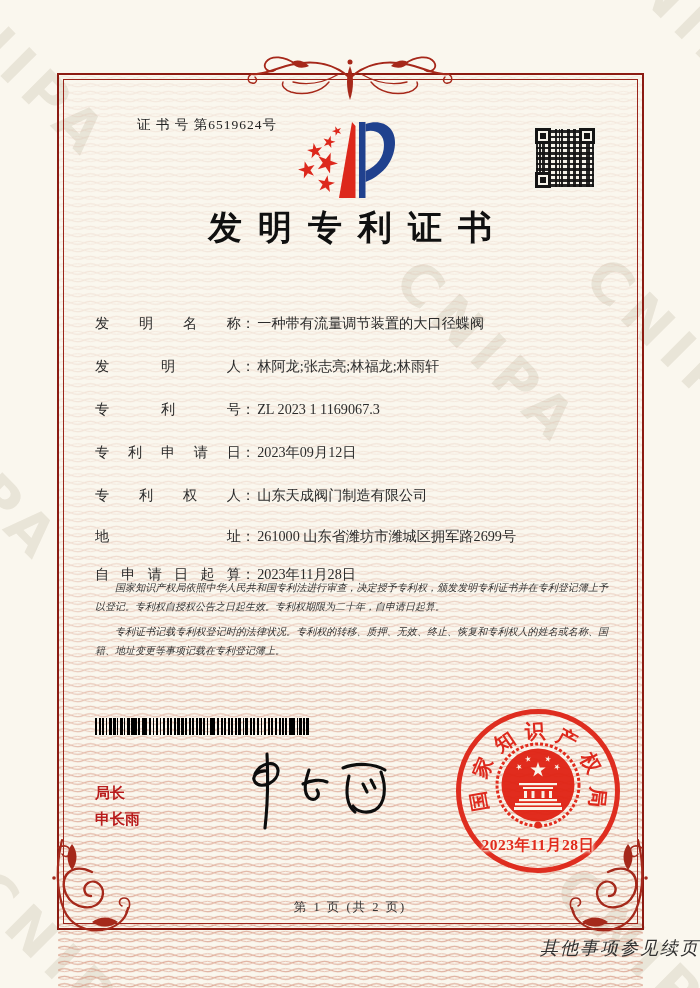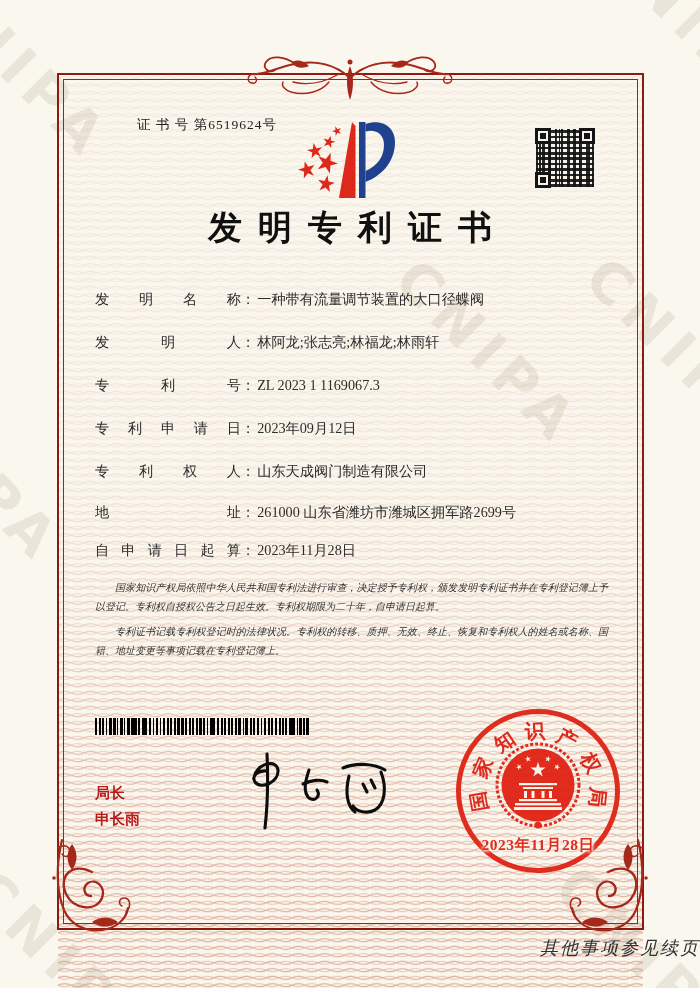--- a/index.html
+++ b/index.html
@@ -36,21 +36,21 @@
   .fp{position:absolute;width:16px;height:16px;background:#f6f3ea;border:3px solid #141414;box-sizing:border-box;}
   .fp::after{content:"";position:absolute;inset:2.4px;background:#141414;}
   .fp.tl{left:2px;top:2px}.fp.tr{right:2px;top:2px}.fp.bl{left:2px;bottom:2px}
 
   .title{position:absolute;left:0;top:205px;width:700px;text-align:center;z-index:5;
       font-size:34px;font-weight:bold;letter-spacing:16px;text-indent:16px;color:#101010;}
 
   
   .fields{position:absolute;left:95px;top:0;width:520px;z-index:5;font-size:14.2px;color:#2b2b2b;}
   .frow{position:absolute;left:0;white-space:nowrap;}
-  .flabel{display:inline-block;width:146px;text-align:justify;text-align-last:justify;vertical-align:bottom;}
+  .flabel{display:inline-block;width:146px;text-align:justify;text-align-last:justify;vertical-align:bottom;margin-top:24px;}
   .fcolon{display:inline-block;}
   .fvalue{margin-left:2px;}
   .grant-no{position:absolute;left:252px;top:0;white-space:nowrap;}
   .flabel2{display:inline-block;width:95px;text-align:justify;text-align-last:justify;vertical-align:bottom;}
 
   
   .bodytext{position:absolute;left:95px;top:578px;width:513px;z-index:5;
       font-size:10px;line-height:19px;text-align:justify;color:#333;font-style:italic;}
   .bodytext p{margin:0 0 6px 0;text-indent:2em;}
 
@@ -267,15 +267,16 @@
         <rect x="11" y="6" width="3" height="7"></rect>
         <rect x="-19" y="14" width="38" height="2.2"></rect>
         <rect x="-23" y="18" width="46" height="2.4"></rect>
         <rect x="-24" y="22" width="48" height="3"></rect>
       </g>
       <circle cx="0" cy="40" r="3.5" fill="#e02213"></circle>
     </svg>
     <div class="seal-date">2023年11月28日</div>
   </div>
 
+  <div class="pageinfo">第 1 页 (共 2 页)</div>
   <div class="contnote">其他事项参见续页</div>
 
 </div>
 
 </body></html>

